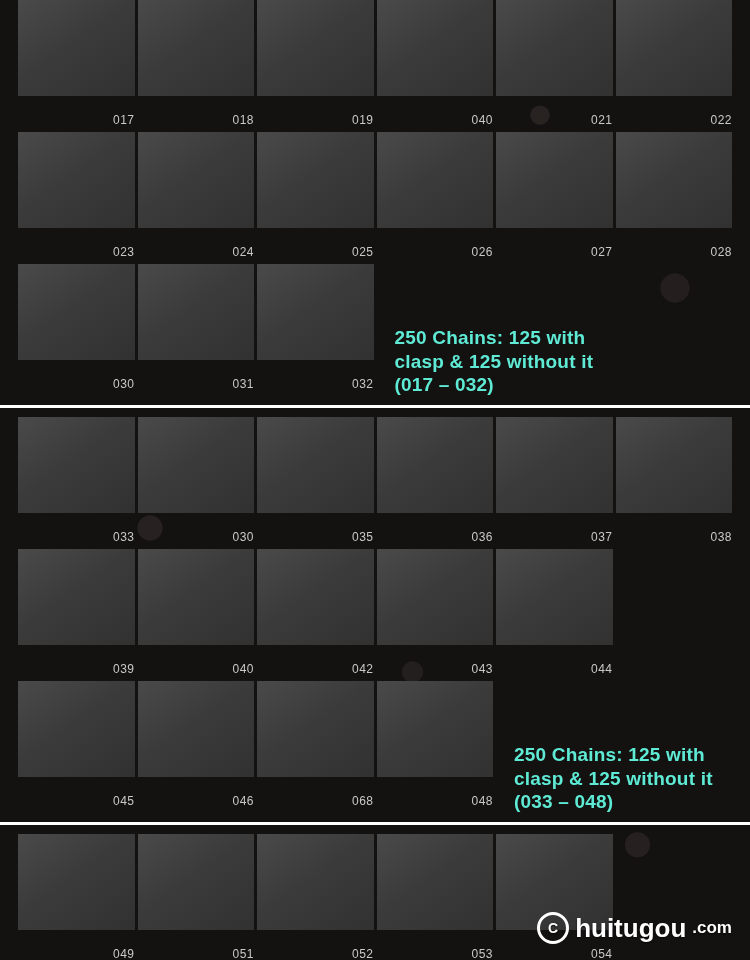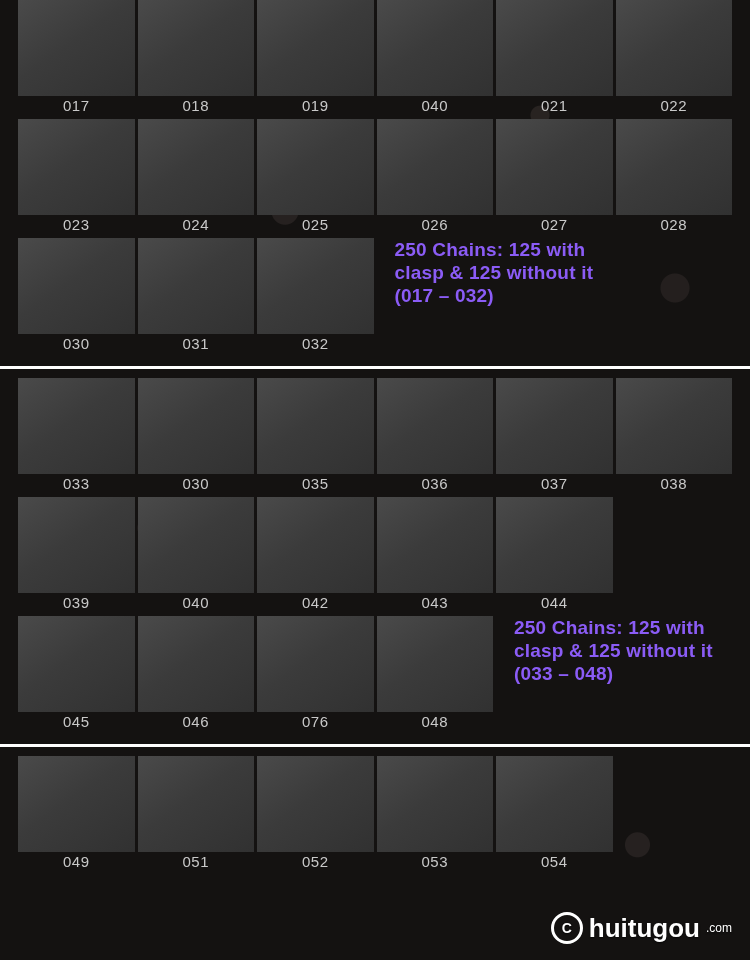--- a/index.html
+++ b/index.html
@@ -44,35 +44,35 @@
     background:#3a3a3a;
     position:relative;
     height:96px;
     overflow:hidden;
   }
   .thumb{
     position:absolute;inset:0;
     background:linear-gradient(145deg,#4a4a4a 0%,#3b3b3b 45%,#313131 100%);
   }
   .label{
-    text-align:center;
+    text-align:right;
     color:#c9c9c9;
-    font-size:15px;
+    font-size:12px;
     letter-spacing:.5px;
-    padding:1px 0 5px;
+    padding:17px 0 5px;
     background:transparent;
   }
   .cellwrap{display:flex;flex-direction:column;}
 
   
   .note{
     grid-column:span 2;
     display:flex;
-    align-items:flex-start;
-    color:#8b5cf6;
+    align-items:flex-end;
+    color:#5eead4;
     font-size:19px;
     font-weight:bold;
     line-height:1.22;
     letter-spacing:.2px;
     padding-left:18px;
     box-sizing:border-box;
   }
   .note span{display:block;}
 
   
@@ -88,21 +88,21 @@
     font-size:26px;
     font-weight:bold;
     text-shadow:0 1px 2px rgba(0,0,0,.7);
   }
   .watermark .wm-dot{
     width:26px;height:26px;border-radius:50%;
     border:3px solid #fff;
     display:flex;align-items:center;justify-content:center;
     font-size:14px;
   }
-  .watermark .wm-com{font-size:12px;font-weight:normal;}
+  .watermark .wm-com{font-size:17px;font-weight:bold;}
 
   .rowgrid{margin-bottom:0px;}
 </style>
 </head>
 <body>
 
 <div class="page">
 
   <div class="block">
 
@@ -552,21 +552,21 @@
         <div class="cell">
           <div class="thumb"></div>
           <svg viewBox="0 0 120 96">
             <g fill="url(#g1)">
               <polygon points="18,10 52,22 20,36"></polygon>
               <polygon points="44,34 78,46 46,60"></polygon>
               <polygon points="70,58 104,70 72,84"></polygon>
             </g>
           </svg>
         </div>
-        <div class="label">076</div>
+        <div class="label">068</div>
       </div>
       <div class="cellwrap">
         <div class="cell">
           <div class="thumb"></div>
           <svg viewBox="0 0 120 96">
             <g fill="none" stroke="#cfcfcf" stroke-width="2.5">
               <circle cx="20" cy="14" r="6"></circle>
                 <circle cx="32" cy="24" r="6"></circle>
               <circle cx="100" cy="82" r="7"></circle>
             </g>

